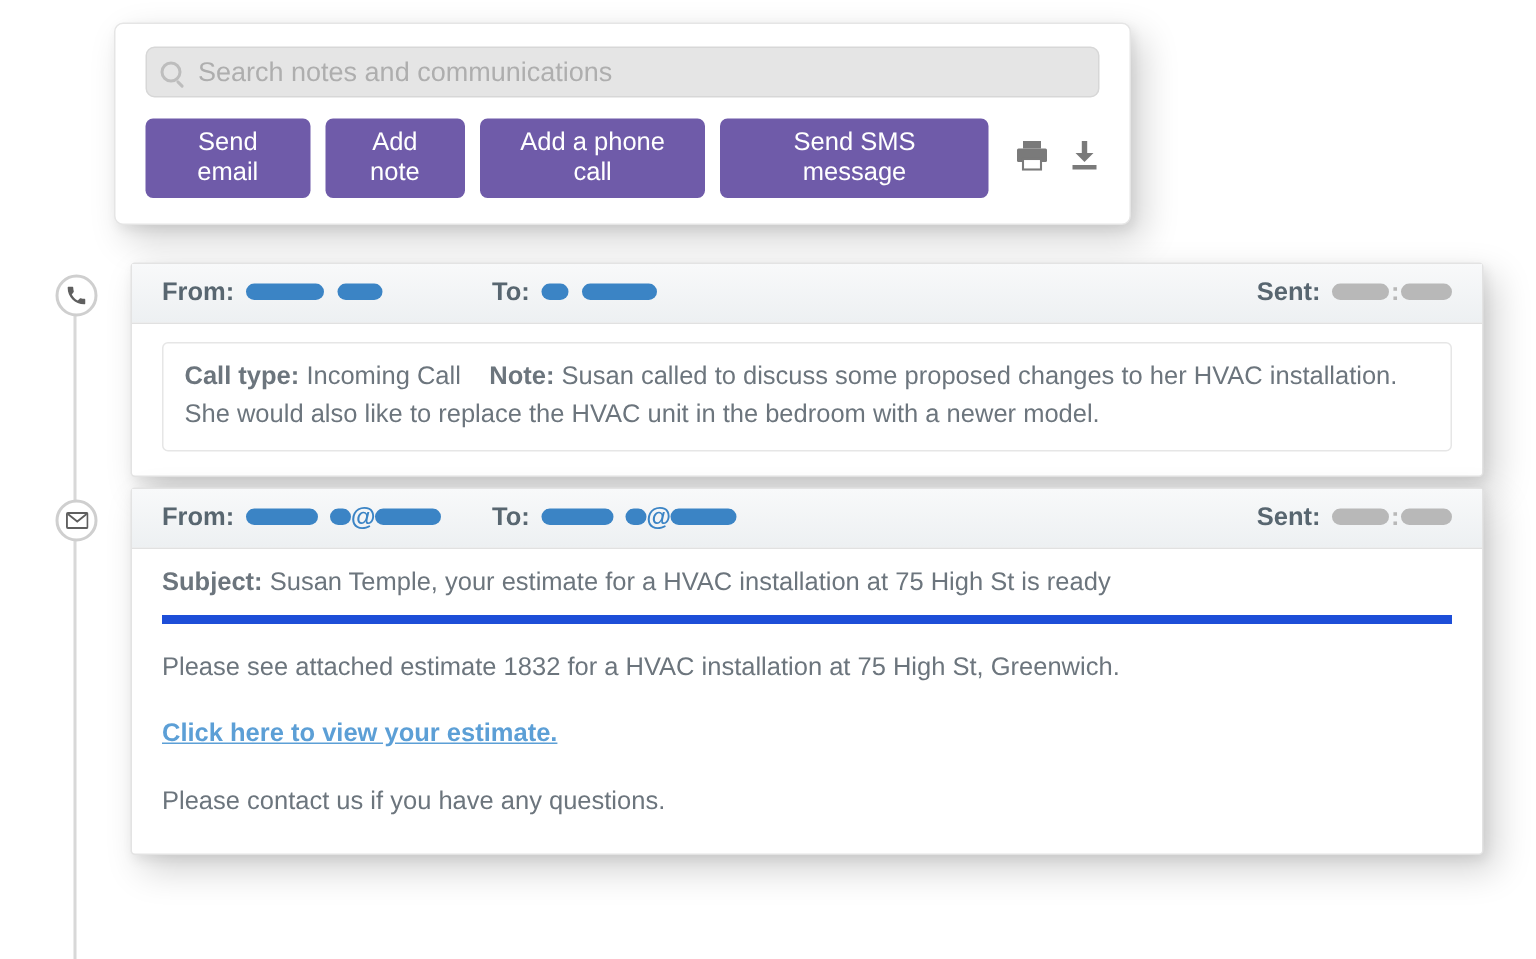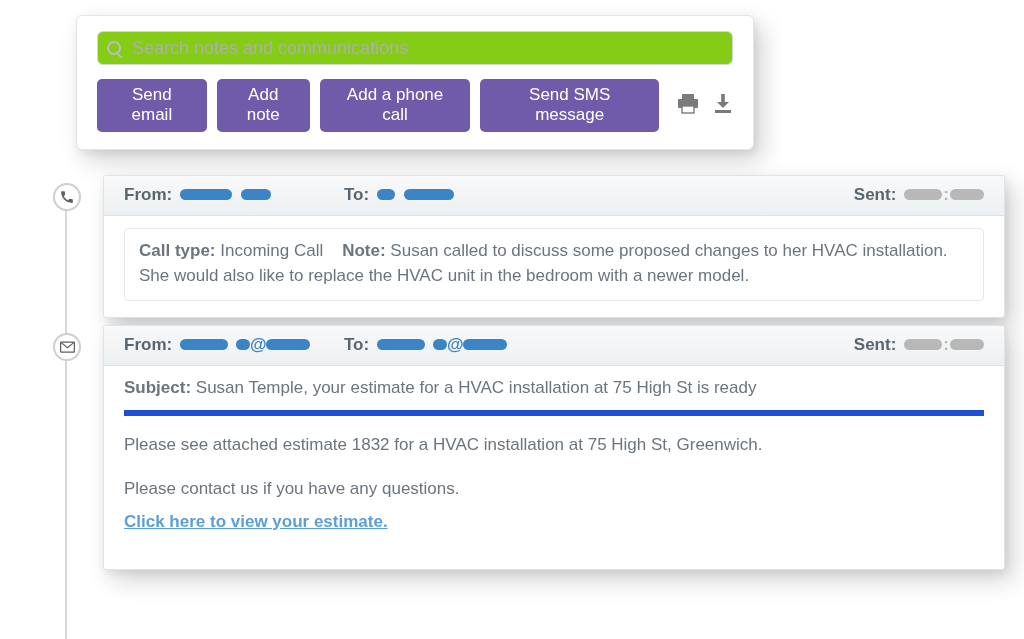--- a/index.html
+++ b/index.html
@@ -29,21 +29,21 @@
       position: relative;
     }
     .search-input {
       width: 100%;
       height: 34px;
       border: 1px solid #d7d7d7;
       border-radius: 6px;
       padding: 6px 10px 6px 34px;
       font-size: 18px;
       color: #333;
-      background: #84cc16;
+      background: #e5e5e5;
     }
     .search-input::placeholder { color: #aeaeae; }
     .search-icon {
       position: absolute;
       left: 10px; top: 50%;
       transform: translateY(-50%);
       width: 14px; height: 14px;
       border: 2px solid #bdbdbd;
       border-radius: 50%;
     }
@@ -75,21 +75,21 @@
     .util-icons {
       display: flex;
       align-items: center;
       gap: 14px;
       margin-left: 8px;
     }
 
     
     .timeline {
       position: absolute;
-      left: 53px;
+      left: 37px;
       top: 165px;
       bottom: 0;
       width: 955px;
     }
     .rail {
       position: absolute;
       left: 12px; top: 30px;
       width: 2px;
       height: 480px;
       background: #d8d8d8;
@@ -283,18 +283,18 @@
         </span>
       </div>
     </div>
     <div class="card-body">
       <div class="subject-line">
         <span class="bold">Subject:</span>
         <span>Susan Temple, your estimate for a HVAC installation at 75 High St is ready</span>
       </div>
       <div class="email-body">
         <p>Please see attached estimate 1832 for a HVAC installation at 75 High St, Greenwich.</p>
+        <p><a class="email-link">Click here to view your estimate.</a></p>
         <p style="margin-bottom:6px">Please contact us if you have any questions.</p>
-        <p><a class="email-link">Click here to view your estimate.</a></p>
       </div>
     </div>
   </div>
 </div>
 
 </body></html>

